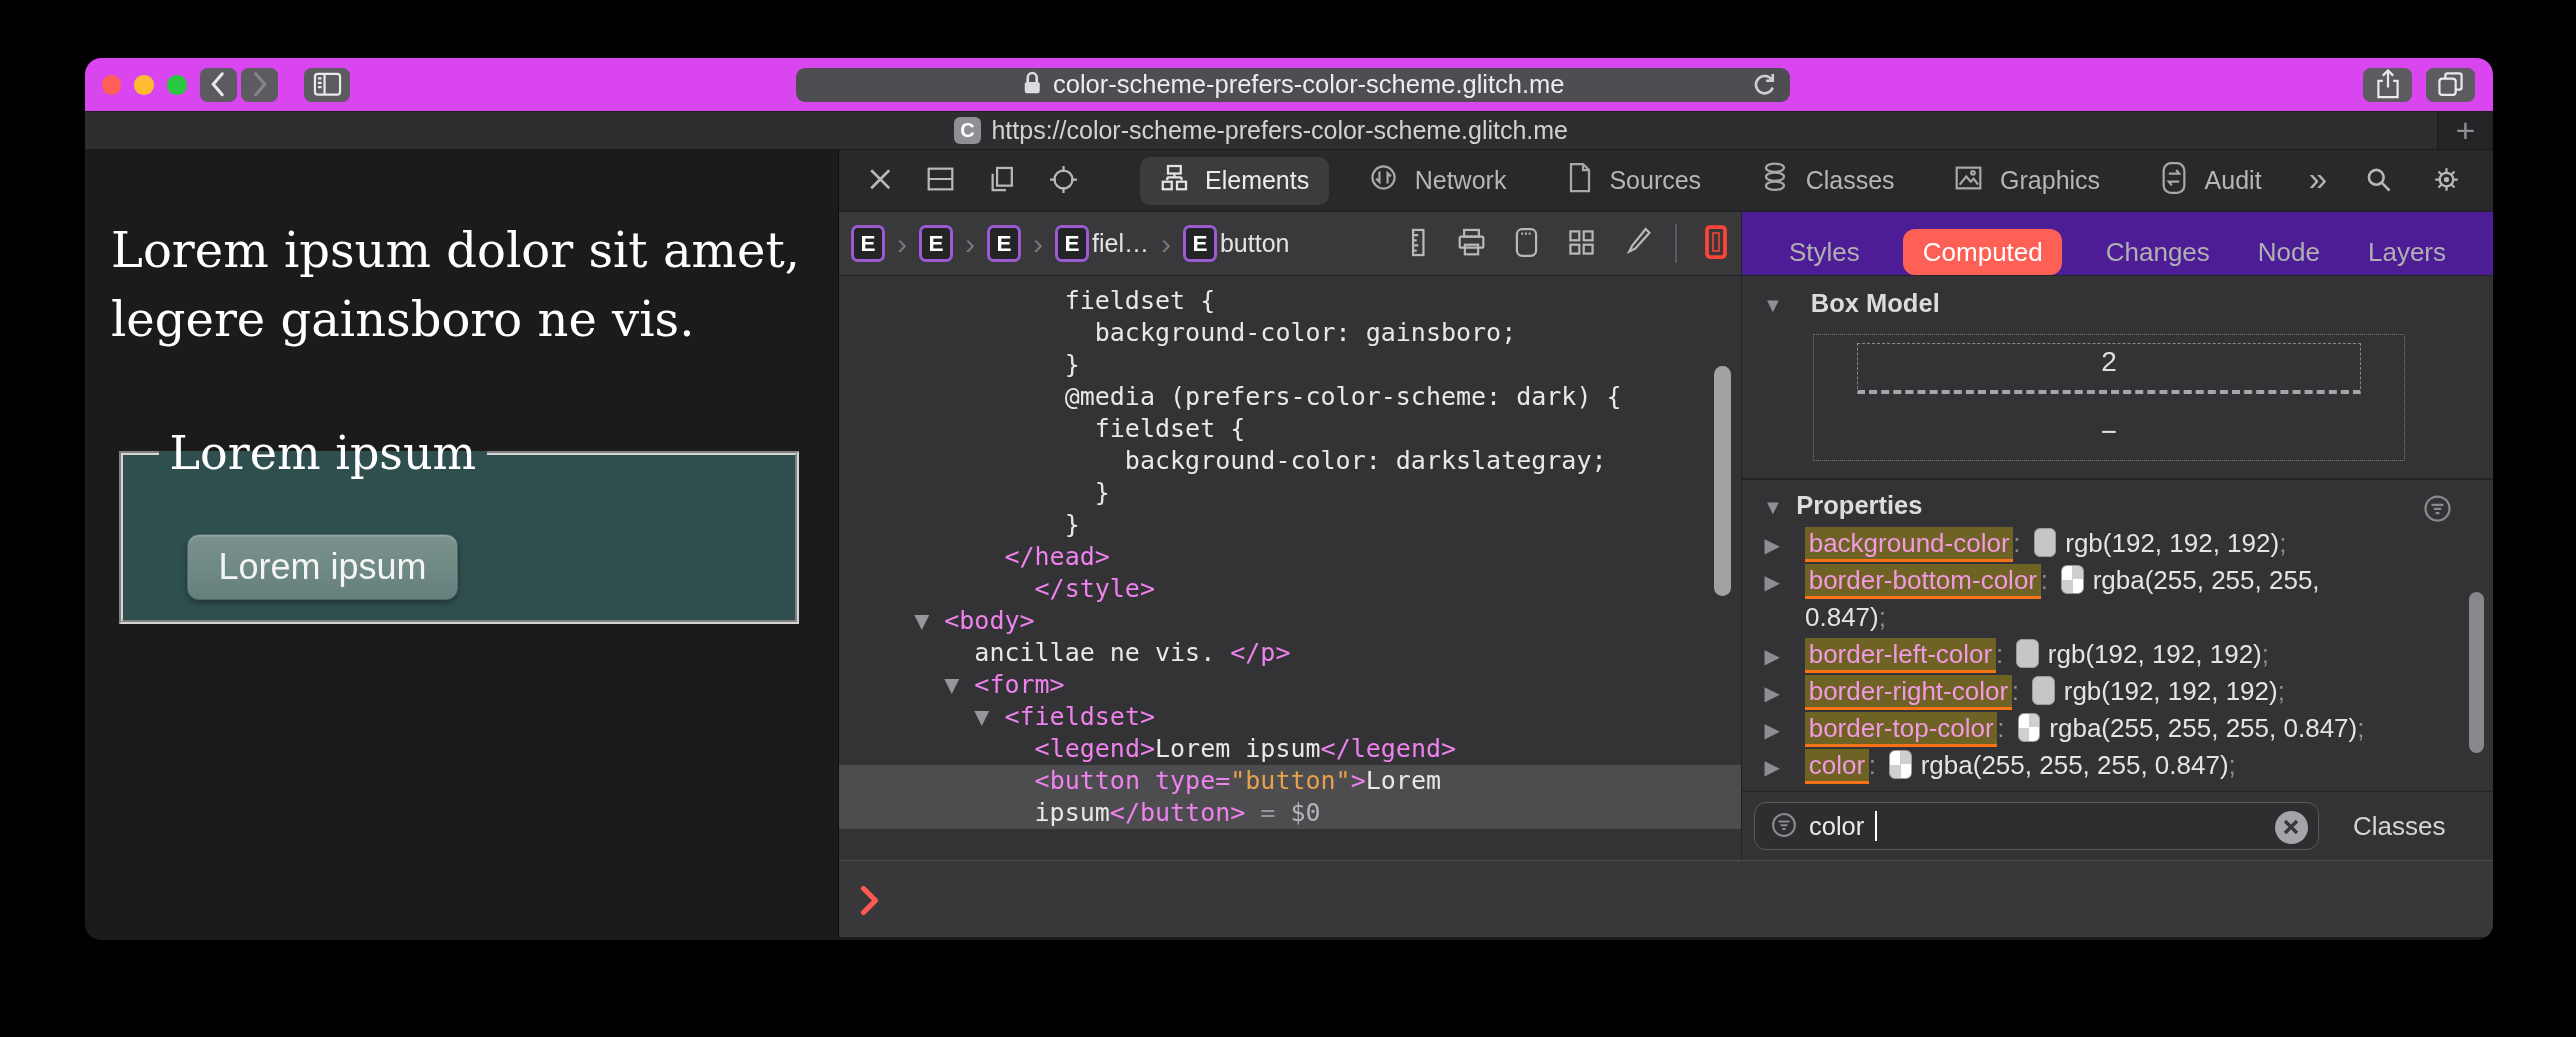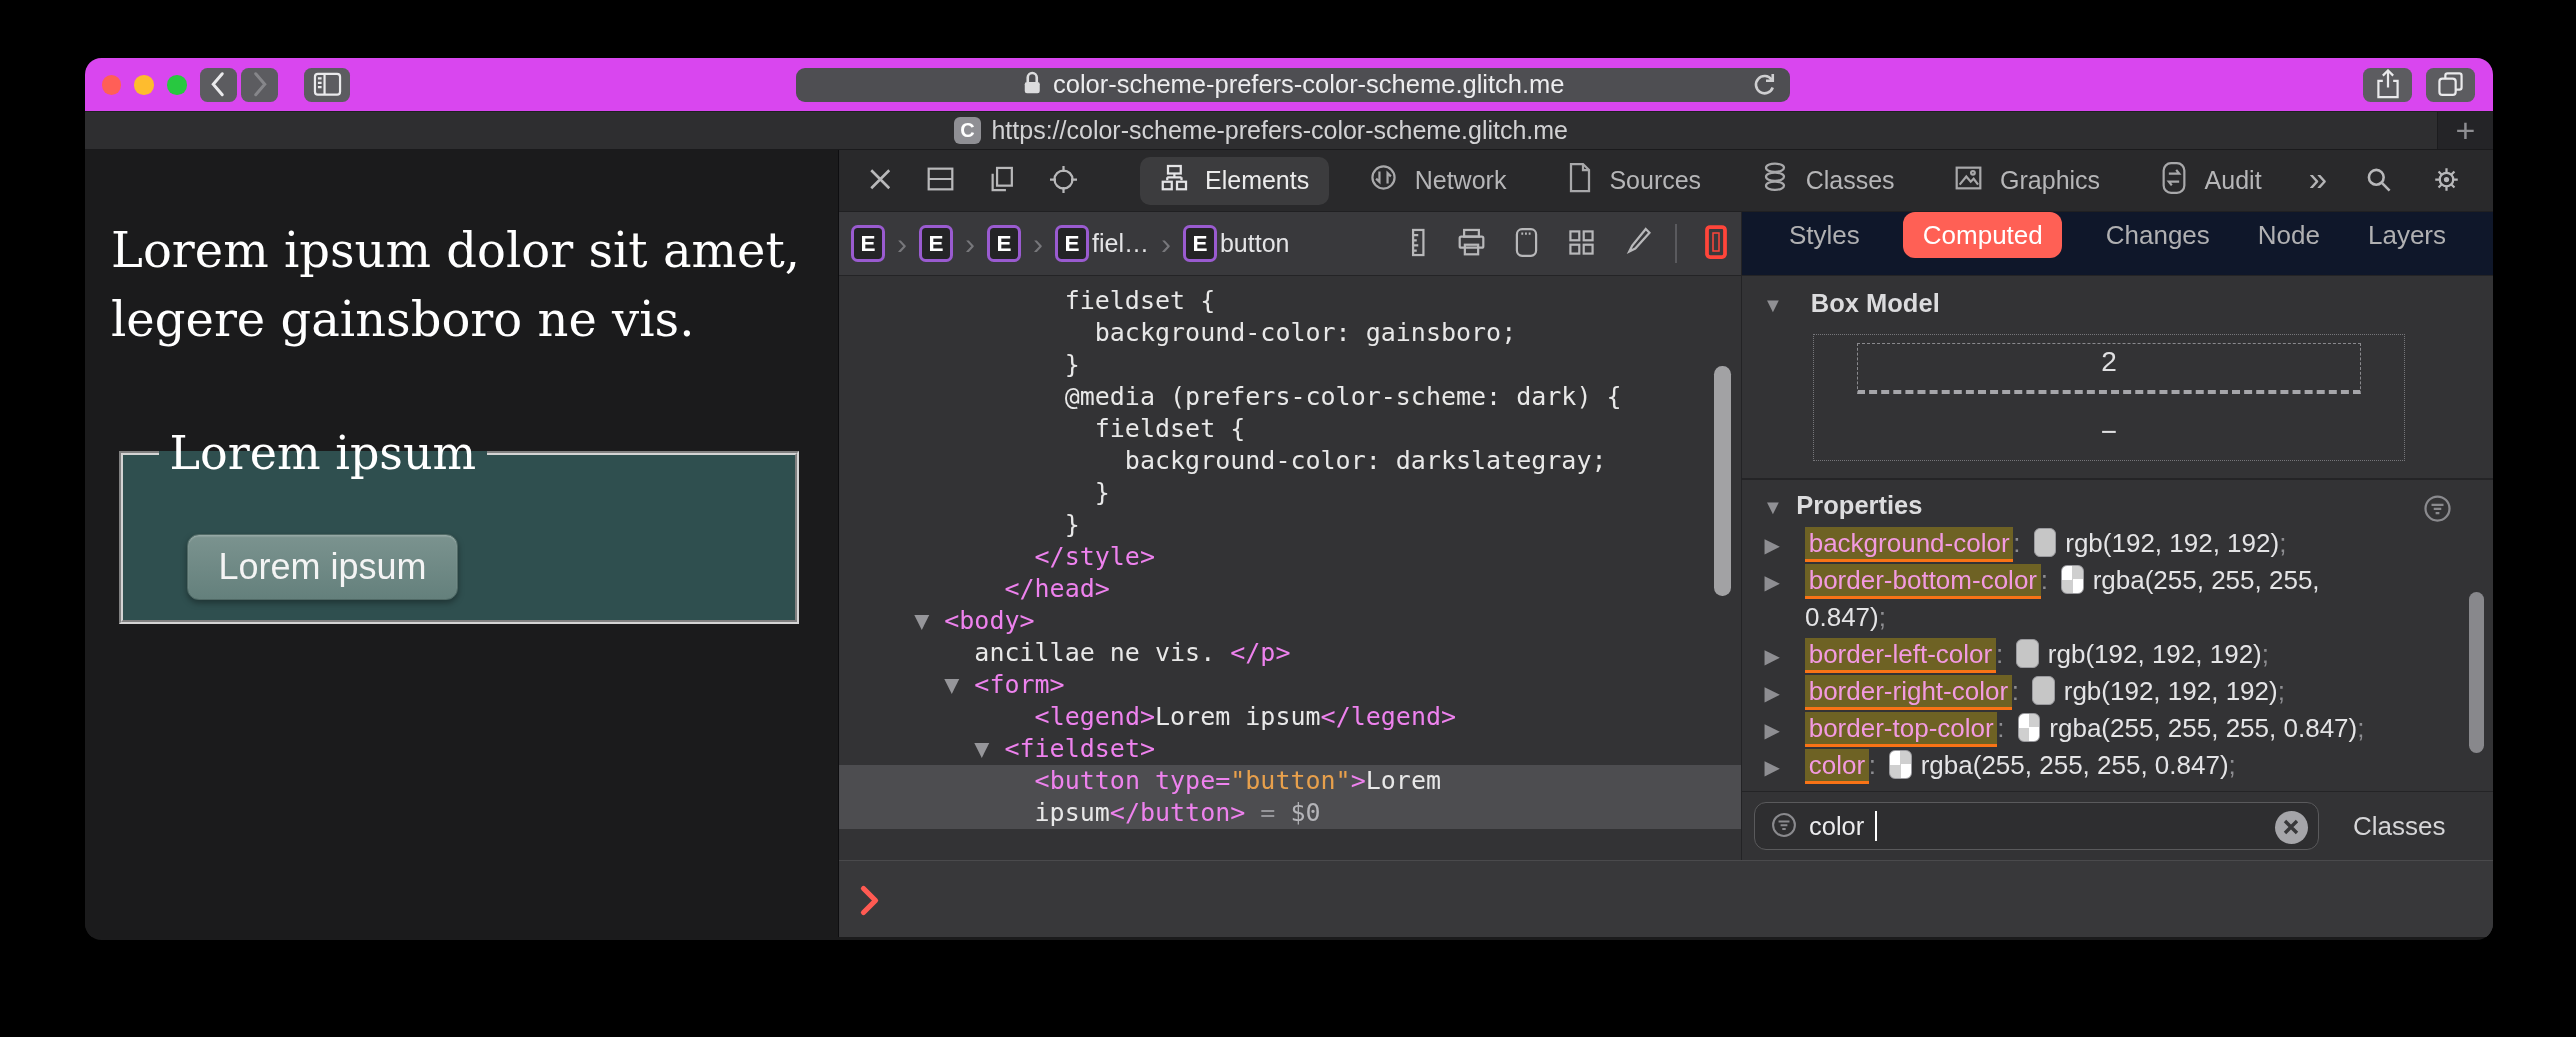--- a/index.html
+++ b/index.html
@@ -66,22 +66,22 @@
   .vdiv { width:1.5px; height:39px; background:#5a5a5e; }
 
   .code { position:relative; flex:1; overflow:hidden; padding-top:9px; background:#333335; }
   .cline { white-space:pre; font-family:"DejaVu Sans Mono", monospace; font-size:25px; line-height:32px;
     padding-left:30px; }
   .cline.sel { background:#4d4d50; }
   .c-p{ color:#e8e8e8; } .c-t{ color:#ee82ee; } .c-s{ color:#e8a04c; } .c-g{ color:#96969a; } .c-m{ color:#b4b4b8; }
   .code-sb { position:absolute; right:10.5px; top:90px; width:16.5px; height:230px; border-radius:8.2px; background:#a2a2a4; }
 
   .dt-rightcol { flex:1; display:flex; flex-direction:column; min-width:0; }
-  .sidetabs { height:64px; flex:none; background:#0f172a; border-bottom:1.5px solid #242426;
-    display:flex; align-items:flex-start; justify-content:center; gap:39px; }
+  .sidetabs { height:64px; flex:none; background:#4c1d95; border-bottom:1.5px solid #242426;
+    display:flex; align-items:flex-end; justify-content:center; gap:39px; }
   .stab { font-size:26px; color:#b0b0b2; padding:7.5px 4.5px; }
   .stab.active { background:#ff6055; color:#fff; border-radius:12px; padding:7.5px 19.5px; }
 
   .sidebody { position:relative; flex:1; overflow:hidden; }
   .sec-header { position:absolute; left:21px; height:37px; display:flex; align-items:center; gap:13.5px;
     font-size:25.5px; font-weight:bold; color:#dcdcde; }
   .tri-down::before { content:"▼"; color:#909094; font-size:20px; font-weight:normal; }
   .tri-right::before { content:"▶"; color:#8e8e92; font-size:20px; }
   .bm-header { top:9px;gap:28px; }
   .bm-diagram { position:absolute; left:71px; top:58px; width:592px; height:127px; border:1.5px dotted #76767a; }
@@ -373,27 +373,27 @@
           <div class="code">
             <div>
                 <div class="cline"><span class="c-p">             fieldset {</span></div>
                 <div class="cline"><span class="c-p">               background-color: gainsboro;</span></div>
                 <div class="cline"><span class="c-p">             }</span></div>
                 <div class="cline"><span class="c-p">             @media (prefers-color-scheme: dark) {</span></div>
                 <div class="cline"><span class="c-p">               fieldset {</span></div>
                 <div class="cline"><span class="c-p">                 background-color: darkslategray;</span></div>
                 <div class="cline"><span class="c-p">               }</span></div>
                 <div class="cline"><span class="c-p">             }</span></div>
+                <div class="cline"><span class="c-t">         &lt;/head&gt;</span></div>
                 <div class="cline"><span class="c-t">           &lt;/style&gt;</span></div>
-                <div class="cline"><span class="c-t">         &lt;/head&gt;</span></div>
                 <div class="cline"><span class="c-g">   ▼ </span><span class="c-t">&lt;body&gt;</span></div>
                 <div class="cline"><span class="c-p">       ancillae ne vis. </span><span class="c-t">&lt;/p&gt;</span></div>
                 <div class="cline"><span class="c-g">     ▼ </span><span class="c-t">&lt;form&gt;</span></div>
+                <div class="cline"><span class="c-g">       ▼ </span><span class="c-t">&lt;fieldset&gt;</span></div>
                 <div class="cline"><span class="c-p">           </span><span class="c-t">&lt;legend&gt;</span><span class="c-p">Lorem ipsum</span><span class="c-t">&lt;/legend&gt;</span></div>
-                <div class="cline"><span class="c-g">       ▼ </span><span class="c-t">&lt;fieldset&gt;</span></div>
                 <div class="cline sel"><span class="c-p">           </span><span class="c-t">&lt;button </span><span class="c-t">type=</span><span class="c-s">"button"</span><span class="c-t">&gt;</span><span class="c-p">Lorem</span></div>
                 <div class="cline sel"><span class="c-p">           ipsum</span><span class="c-t">&lt;/button&gt;</span><span class="c-g"> = </span><span class="c-m">$0</span></div>
               </div>
             <div class="code-sb"></div>
           </div>
         </div>
 
         <div class="dt-rightcol">
           <div class="sidetabs">
               <span class="stab">Styles</span>

